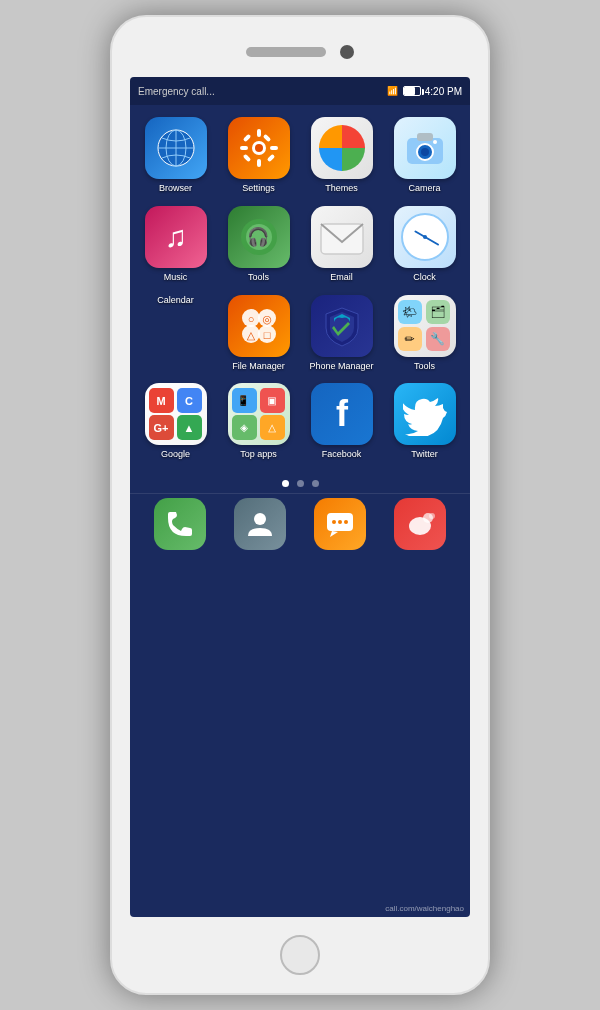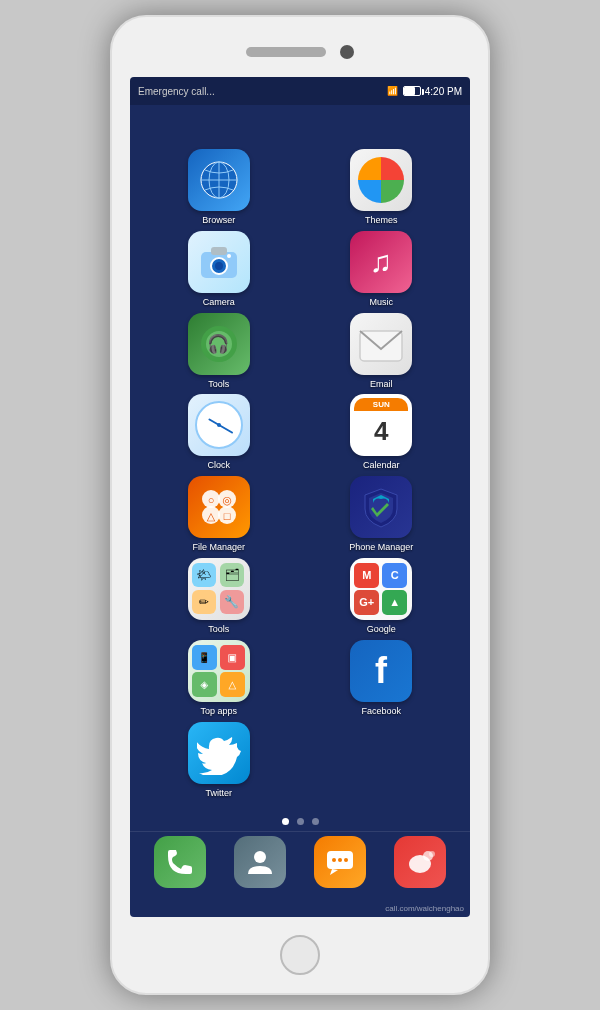--- a/index.html
+++ b/index.html
@@ -103,24 +103,23 @@
     }
     .battery-fill {
       width: 70%;
       height: 100%;
       background: #fff;
       border-radius: 1px;
     }
 
     .apps-grid {
       display: grid;
-      grid-template-columns: repeat(2, 1fr);
-      gap: 5px;
+      grid-template-columns: repeat(4, 1fr);
+      gap: 12px;
       padding: 12px 10px;
-      margin-top: 32px;
     }
 
     .app-item {
       display: flex;
       flex-direction: column;
       align-items: center;
       cursor: pointer;
     }
 
     .app-icon {
@@ -334,20 +333,39 @@
             <ellipse cx="22" cy="22" rx="10" ry="18" fill="none" stroke="#90caf9" stroke-width="1"></ellipse>
             <line x1="4" y1="22" x2="40" y2="22" stroke="#90caf9" stroke-width="1"></line>
             <line x1="22" y1="4" x2="22" y2="40" stroke="#90caf9" stroke-width="1"></line>
             <path d="M8 12 Q22 18 36 12" fill="none" stroke="#90caf9" stroke-width="1"></path>
             <path d="M8 32 Q22 26 36 32" fill="none" stroke="#90caf9" stroke-width="1"></path>
           </svg>
         </div>
         <span class="app-label">Browser</span>
       </div>
 
+      <div class="app-item">
+        <div class="app-icon icon-settings">
+          <svg width="42" height="42" viewBox="0 0 42 42">
+            <circle cx="21" cy="21" r="7" fill="#fff"></circle>
+            <circle cx="21" cy="21" r="4" fill="#e65100"></circle>
+            <g fill="#fff">
+              <rect x="19" y="2" width="4" height="8" rx="2"></rect>
+              <rect x="19" y="32" width="4" height="8" rx="2"></rect>
+              <rect x="2" y="19" width="8" height="4" rx="2"></rect>
+              <rect x="32" y="19" width="8" height="4" rx="2"></rect>
+              <rect x="7" y="7" width="4" height="8" rx="2" transform="rotate(45 9 11)"></rect>
+              <rect x="31" y="27" width="4" height="8" rx="2" transform="rotate(45 33 31)"></rect>
+              <rect x="27" y="7" width="4" height="8" rx="2" transform="rotate(-45 29 11)"></rect>
+              <rect x="7" y="27" width="4" height="8" rx="2" transform="rotate(-45 9 31)"></rect>
+            </g>
+          </svg>
+        </div>
+        <span class="app-label">Settings</span>
+      </div>
 
       <div class="app-item">
         <div class="app-icon icon-themes">
           <div class="themes-circle"></div>
         </div>
         <span class="app-label">Themes</span>
       </div>
 
       <div class="app-item">
         <div class="app-icon icon-camera">
@@ -399,26 +417,20 @@
           <div class="clock-face">
             <div class="clock-hand-hour"></div>
             <div class="clock-hand-min"></div>
             <div class="clock-center"></div>
           </div>
         </div>
         <span class="app-label">Clock</span>
       </div>
 
       <div class="app-item">
-        <div class="app-icon" style="background:#fff; padding:0; overflow:hidden;">
-          <div class="cal-icon">
-            <div class="cal-header">SUN</div>
-            <div class="cal-number">4</div>
-          </div>
-        </div>
         <span class="app-label">Calendar</span>
       </div>
 
       <div class="app-item">
         <div class="app-icon icon-filemanager">
           <svg width="44" height="44" viewBox="0 0 44 44">
             <circle cx="14" cy="14" r="9" fill="#fff" opacity="0.9"></circle>
             <circle cx="30" cy="14" r="9" fill="#fff" opacity="0.9"></circle>
             <circle cx="14" cy="30" r="9" fill="#fff" opacity="0.9"></circle>
             <circle cx="30" cy="30" r="9" fill="#fff" opacity="0.9"></circle>

